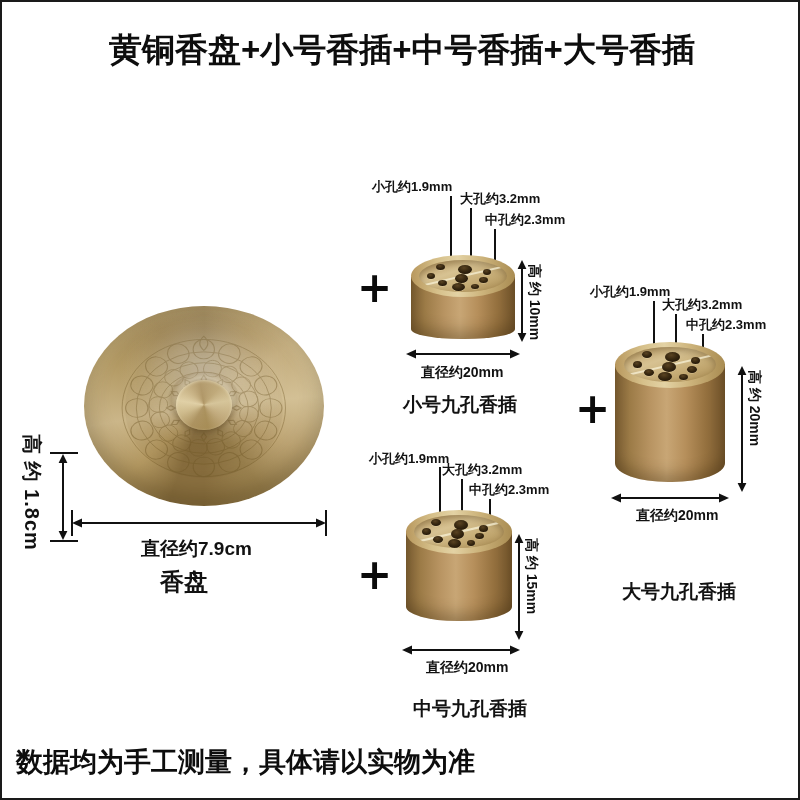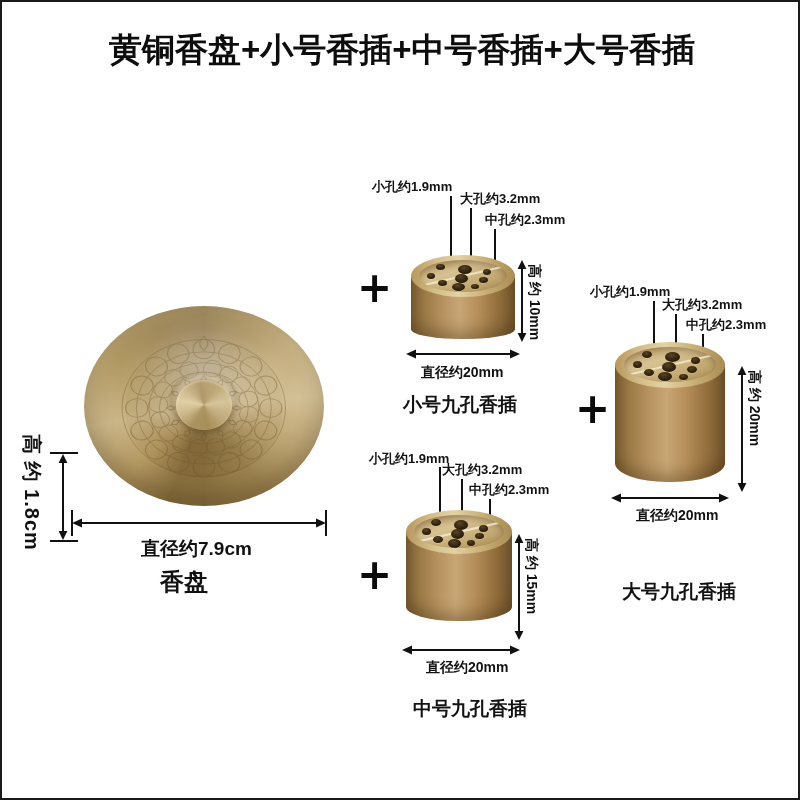--- a/index.html
+++ b/index.html
@@ -495,14 +495,15 @@
   <div class="vert" style="left:537px; top:536px;">高  约  15mm</div>
 
   <svg class="harrow" style="left:400px; top:641px; width:118px; height:14px;" viewBox="0 0 118 14">
     <line x1="8" y1="7" x2="110" y2="7" stroke="#111" stroke-width="2"></line>
     <polygon points="0,7 10,2.6 10,11.4" fill="#111"></polygon>
     <polygon points="118,7 108,2.6 108,11.4" fill="#111"></polygon>
   </svg>
   <div class="lbl dim" style="left:424px; top:658px;">直径约20mm</div>
   <div class="lbl big" style="left:411px; top:685px;margin-top:12px;">中号九孔香插</div>
 
+  <div class="footnote">数据均为手工测量，具体请以实物为准</div>
 
 </div>
 
 </body></html>

